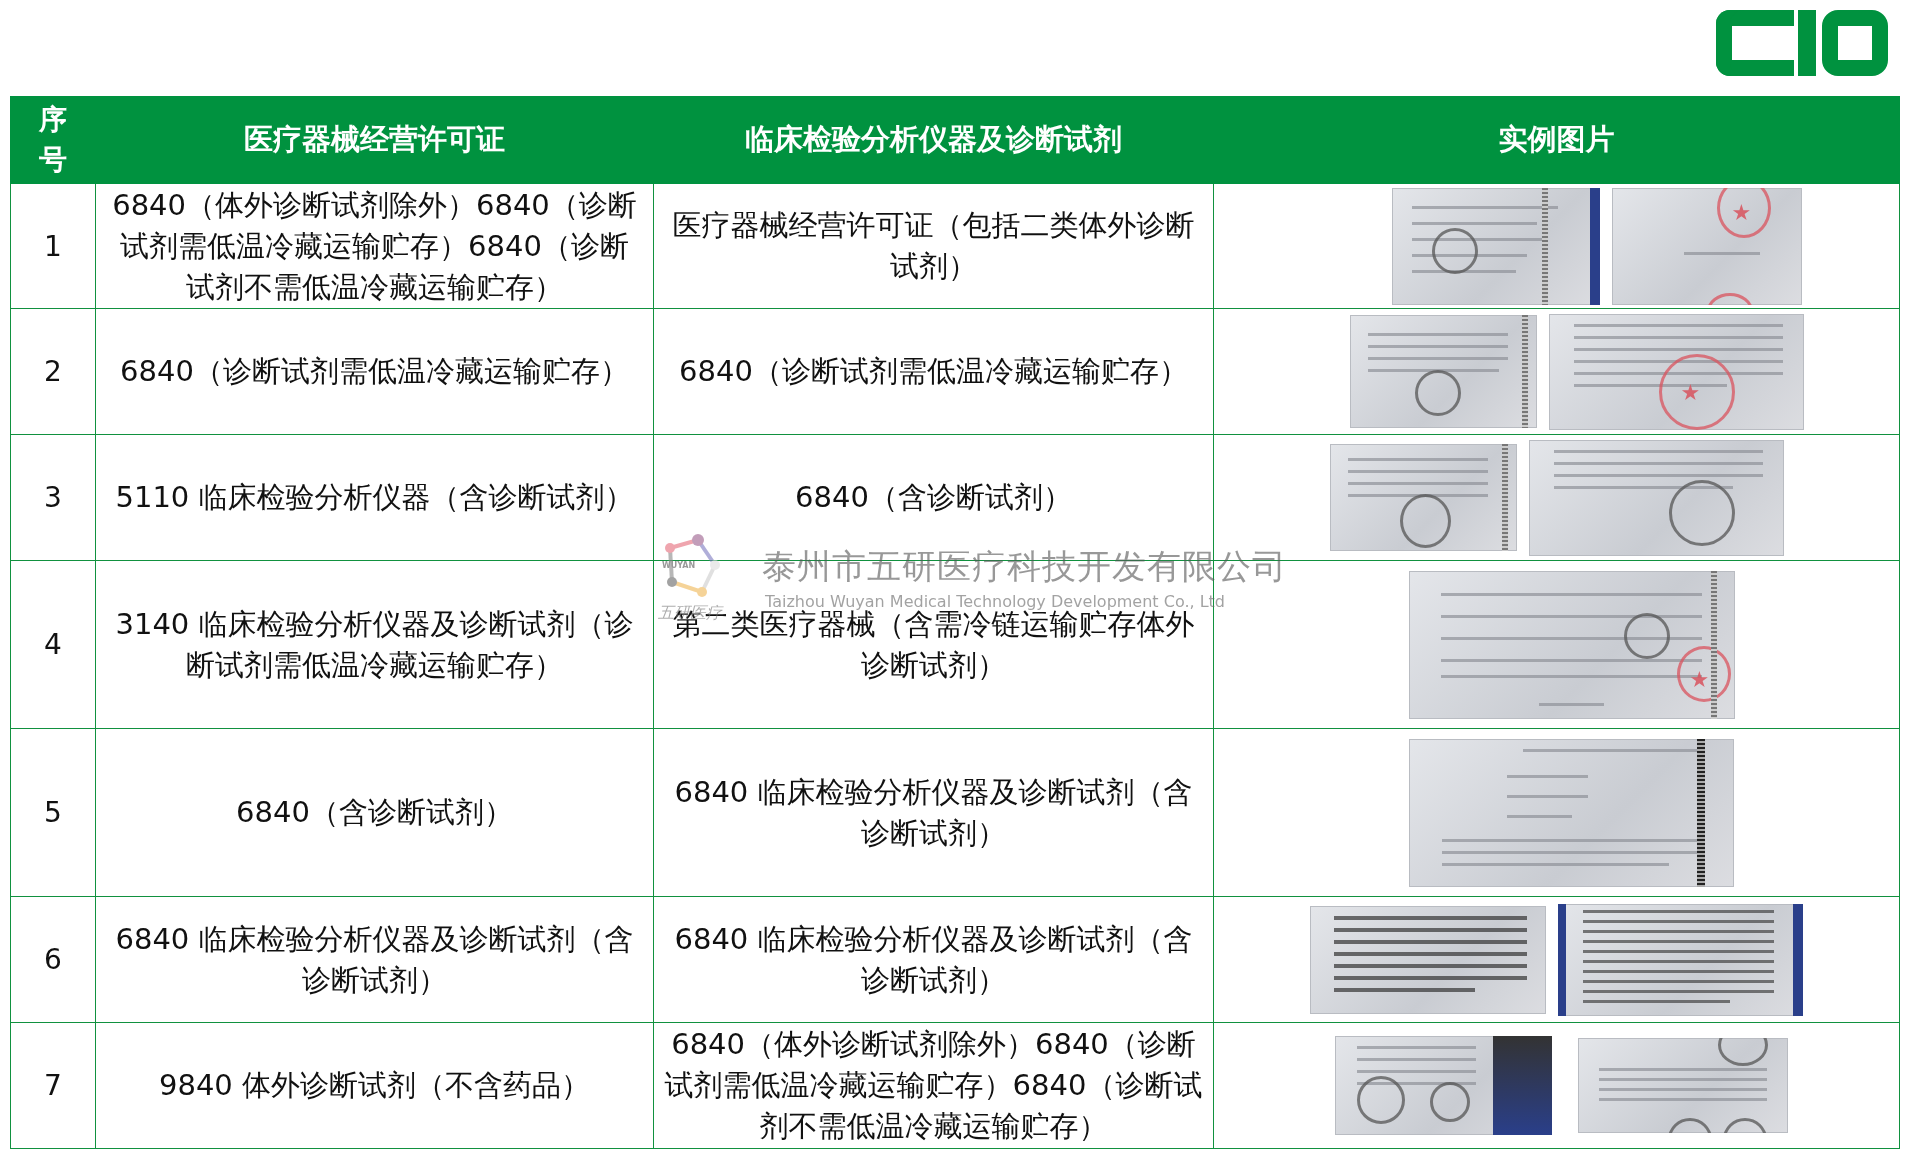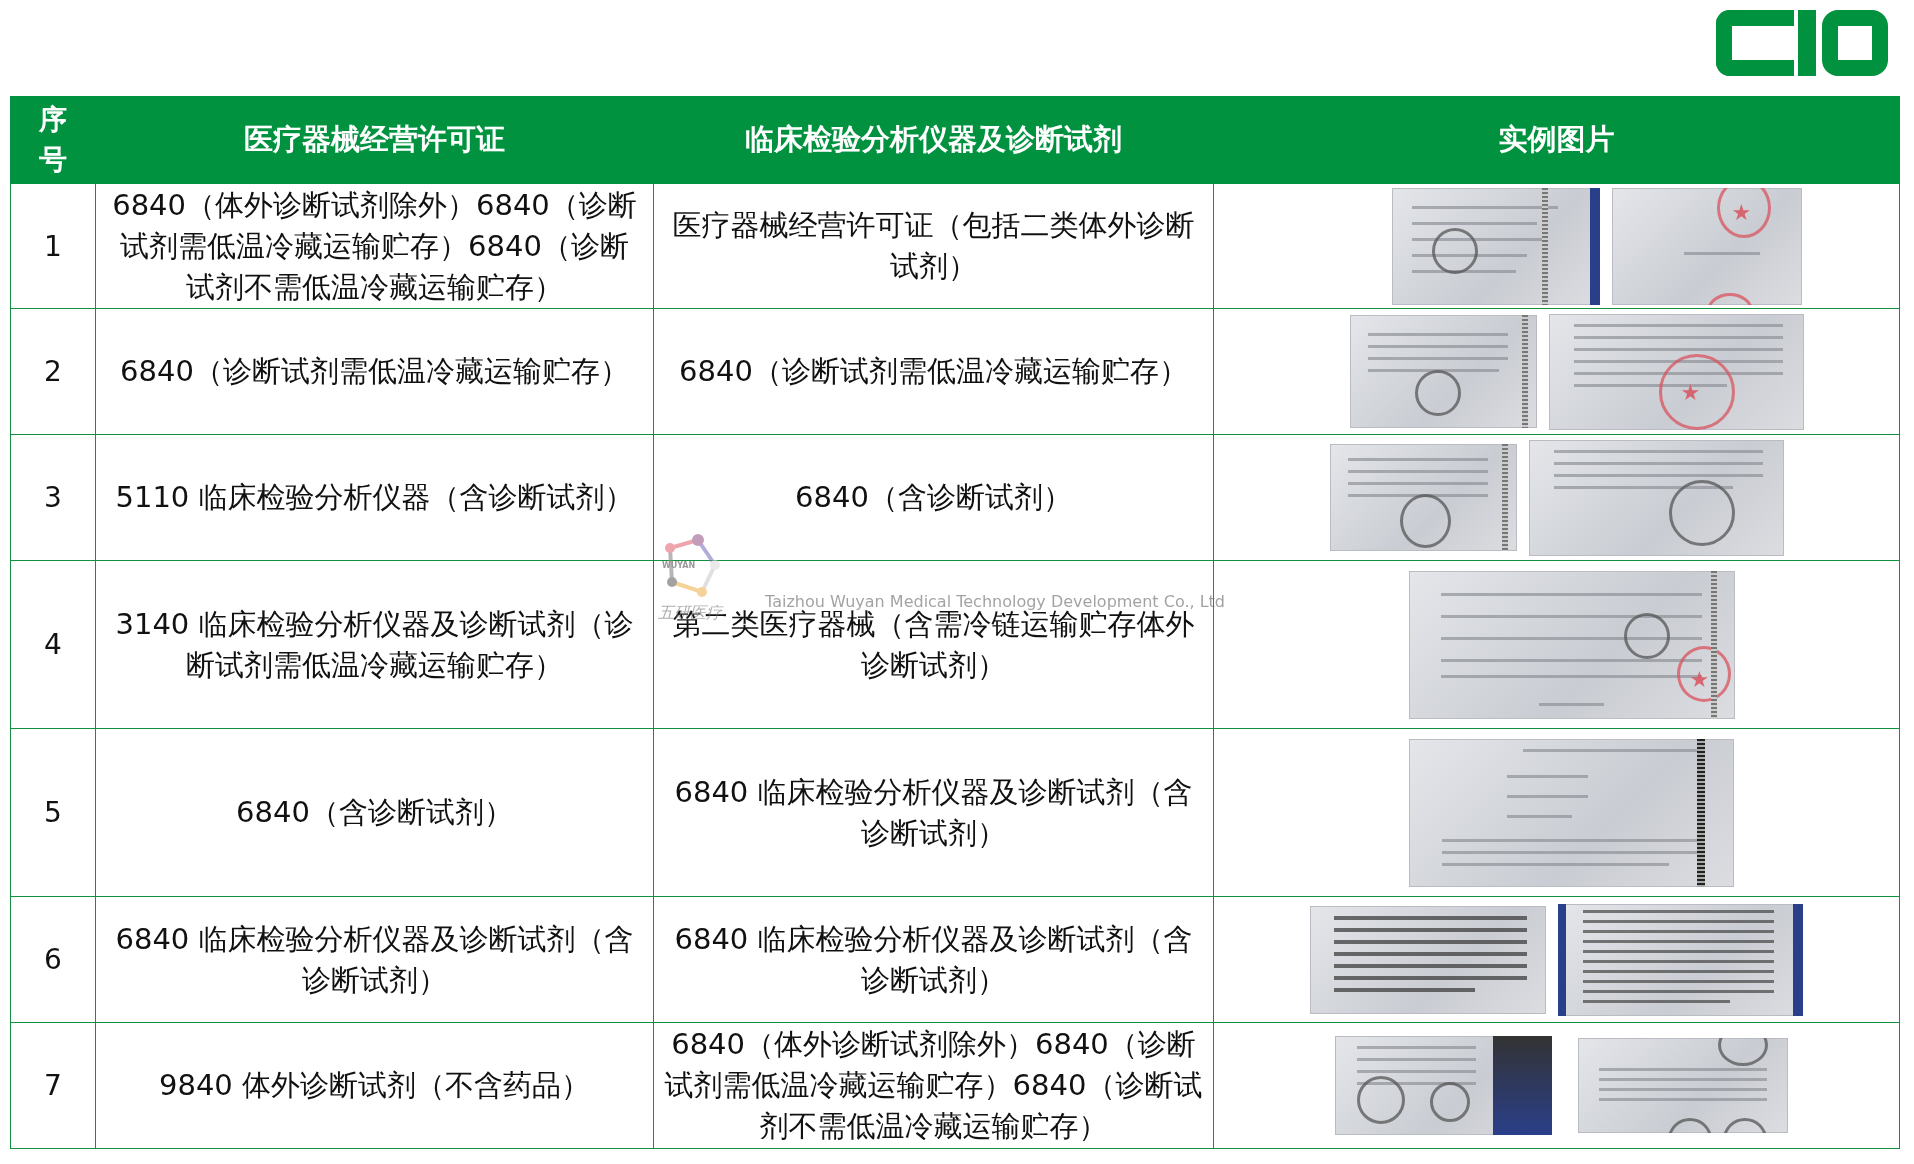--- a/index.html
+++ b/index.html
@@ -289,14 +289,15 @@
     <line x1="42" y1="62" x2="12" y2="52" stroke="#f0b755" stroke-width="4"></line>
     <line x1="12" y1="52" x2="10" y2="18" stroke="#888" stroke-width="4"></line>
     <circle cx="10" cy="18" r="5" fill="#e56a7a"></circle>
       <circle cx="38" cy="10" r="6" fill="#9a5d8c"></circle>
     <circle cx="55" cy="35" r="5" fill="#ddd"></circle>
       <circle cx="42" cy="62" r="5" fill="#f0b755"></circle>
       <circle cx="12" cy="52" r="5" fill="#666"></circle>
     <text x="2" y="38" font-size="8" font-weight="bold" fill="#555" font-family="DejaVu Sans, sans-serif">WUYAN</text>
   </svg>
   <div class="wm-brand">五研医疗</div>
+  <div class="wm-cn">泰州市五研医疗科技开发有限公司</div>
   <div class="wm-en">Taizhou Wuyan Medical Technology Development Co., Ltd</div>
 </div>
 
 </body></html>

